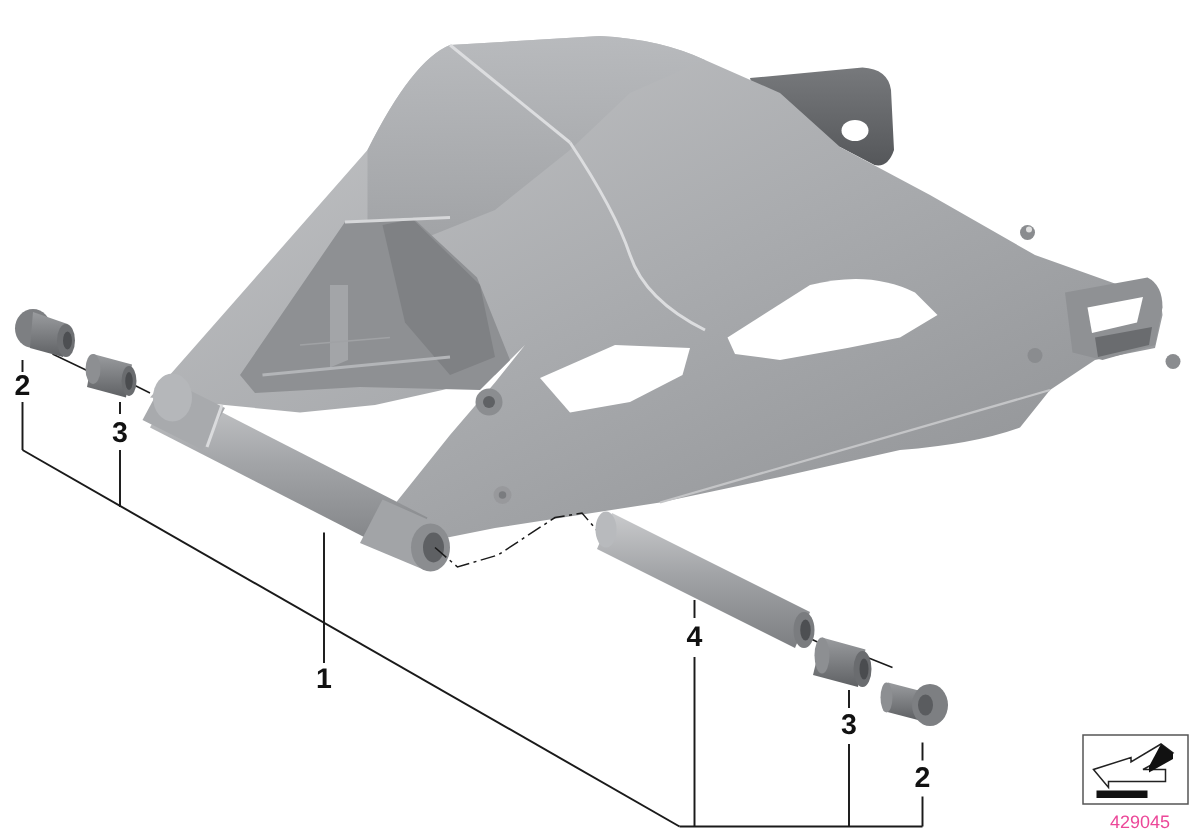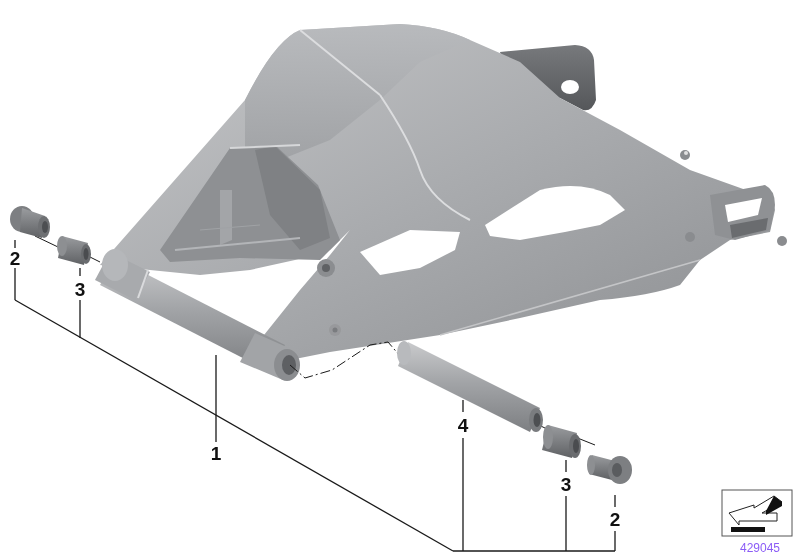--- a/index.html
+++ b/index.html
@@ -1,19 +1,19 @@
 <!DOCTYPE html>
 <html><head>
 <meta charset="utf-8">
 <style>
   html, body { margin:0; padding:0; background:#ffffff; }
   body { width:800px; height:560px; position:relative; overflow:hidden; font-family:"Liberation Sans", sans-serif; }
   #diagram { position:absolute; left:0; top:0; width:800px; height:560px; }
   .callout { position:absolute; font-family:"Liberation Sans", sans-serif; font-weight:bold; font-size:19px; color:#111; line-height:1; transform:translate(-50%,-50%); cursor:pointer; }
-  .diagram-id { position:absolute; font-family:"Liberation Sans", sans-serif; font-size:12px; color:#8b5cf6; transform:translate(-50%,-50%); }
+  .diagram-id { position:absolute; font-family:"Liberation Sans", sans-serif; font-size:12px; color:#ec4899; transform:translate(-50%,-50%); }
 </style>
 </head>
 <body>
 
 <svg id="diagram" viewBox="0 0 800 560" width="800" height="560" xmlns="http://www.w3.org/2000/svg">
   <defs>
     <linearGradient id="armGrad" x1="0" y1="0" x2="1" y2="1">
       <stop offset="0" stop-color="#c6c7c9"></stop>
       <stop offset="0.5" stop-color="#a9abae"></stop>
       <stop offset="1" stop-color="#8d8f92"></stop>

